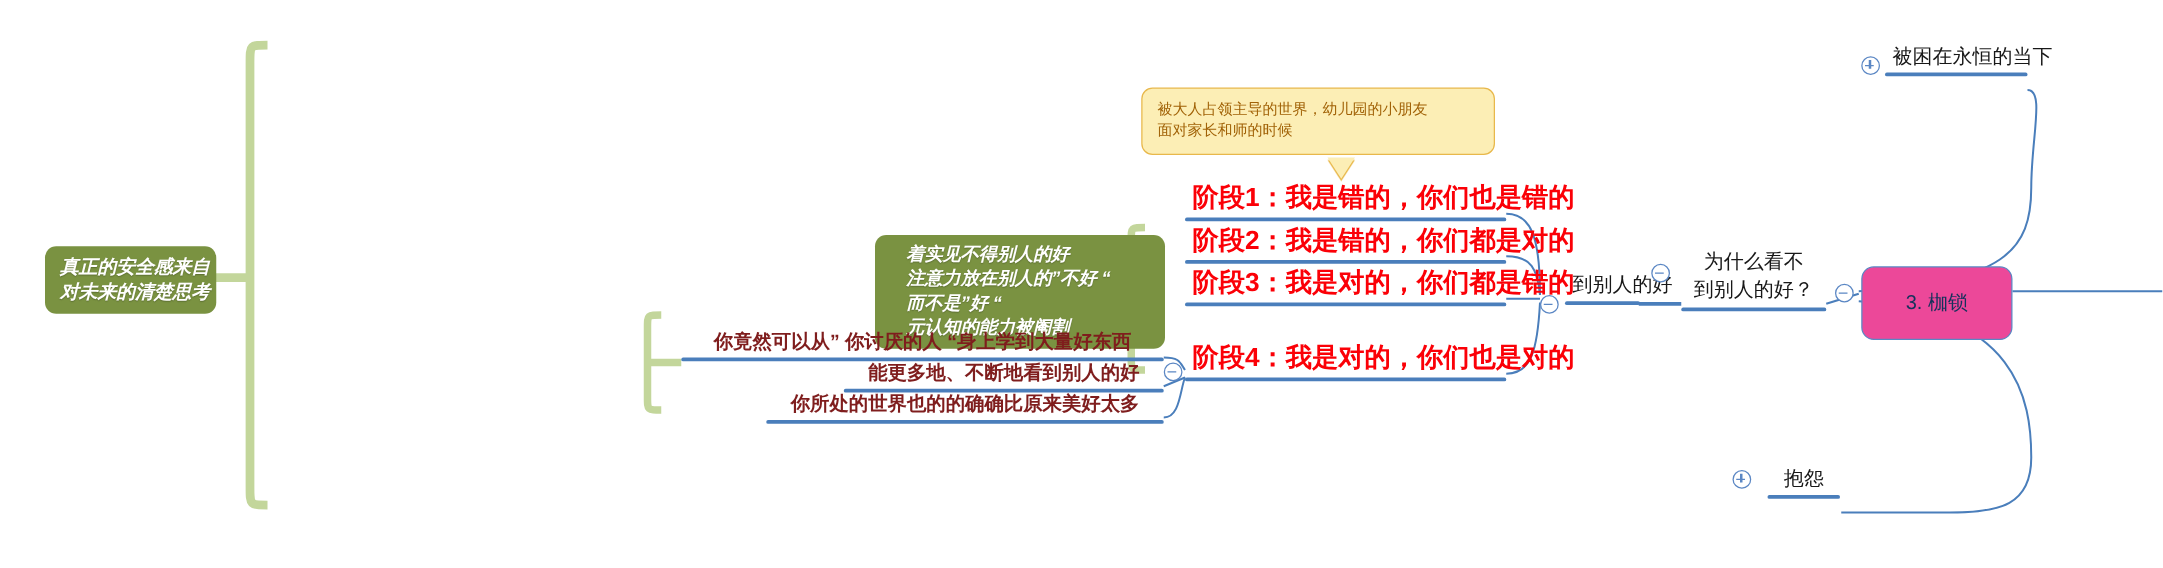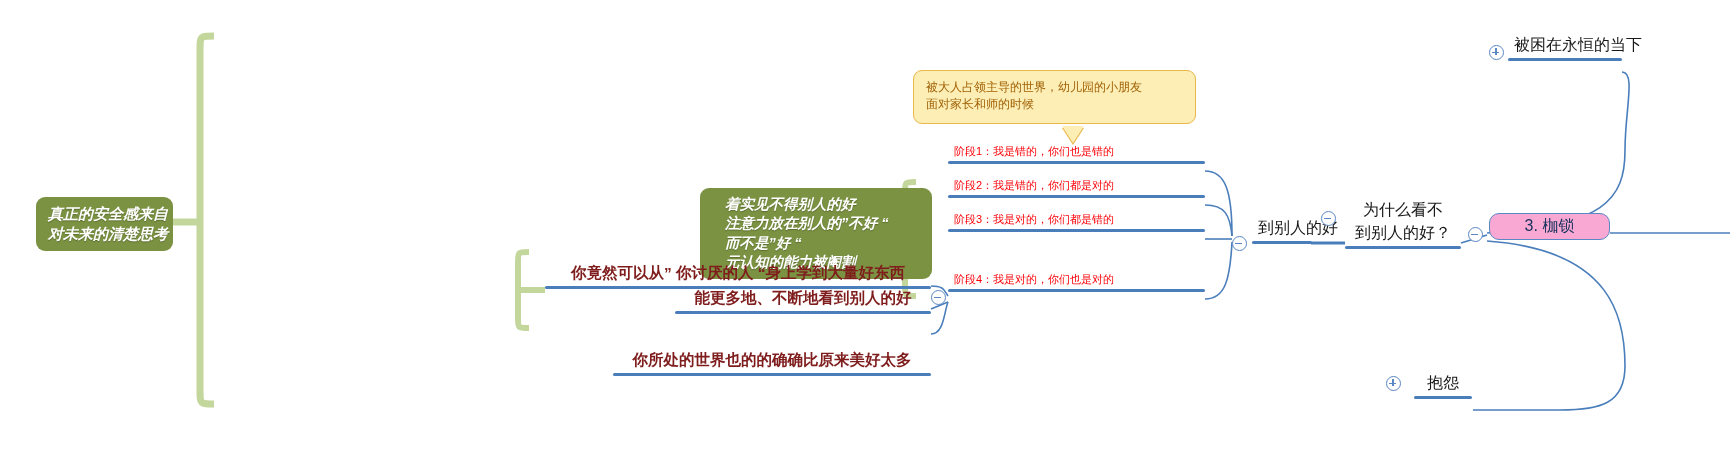--- a/index.html
+++ b/index.html
@@ -43,33 +43,33 @@
     border-left:11px solid transparent;
     border-right:11px solid transparent;
     border-top:17px solid #fceeb5;
     filter:drop-shadow(0 2px 0 #e8b84b);
   }
 
   
   .leaf { position:absolute; white-space:nowrap; }
   .leaf .txt { display:block; padding:0 6px 2px 6px; }
   .leaf .rule { display:block; height:3px; border-radius:2px; background:#4a7ebb; }
-  .leaf.red .txt { color:#fb0007; font-weight:normal; font-size:11px; }
+  .leaf.red .txt { color:#fb0007; font-weight:bold; font-size:21px; }
   .leaf.black .txt { color:#181818; font-size:16px; }
   .leaf.redline .txt { color:#7f1d1d; font-weight:bold; font-size:15.5px; }
 
   
   .bluenode {
-    background:#f9a8d4;
+    background:#ec4899;
     border:1.8px solid #5b87c4;
     border-radius:10px;
     color:#15325c;
     font-size:16px;
     text-align:center;
-    padding:2px 14px;
+    padding:18px 14px;
   }
 
   
   .toggle {
     position:absolute;
     width:13px;height:13px;
     border:1px solid #5b87c4;
     border-radius:50%;
     background:#ffffff;
   }
@@ -156,21 +156,21 @@
   <div class="toggle" style="left:931px; top:290px;"></div>
 
   <div class="leaf redline" style="left:545px; top:263px; width:386px; text-align:center;">
     <span class="txt">你竟然可以从” 你讨厌的人 “身上学到大量好东西</span>
     <span class="rule"></span>
   </div>
   <div class="leaf redline" style="left:675px; top:288px; width:256px; text-align:center;">
     <span class="txt">能更多地、不断地看到别人的好</span>
     <span class="rule"></span>
   </div>
-  <div class="leaf redline" style="left:613px; top:313px; width:318px; text-align:center;margin-top:37px;">
+  <div class="leaf redline" style="left:613px; top:313px; width:318px; text-align:center;">
     <span class="txt">你所处的世界也的的确确比原来美好太多</span>
     <span class="rule"></span>
   </div>
 
   <div class="toggle" style="left:1232px; top:236px;"></div>
   <div class="leaf black" style="left:1252px; top:218px; width:60px; text-align:center;">
     <span class="txt">到别人的好</span>
     <span class="rule"></span>
   </div>
 

